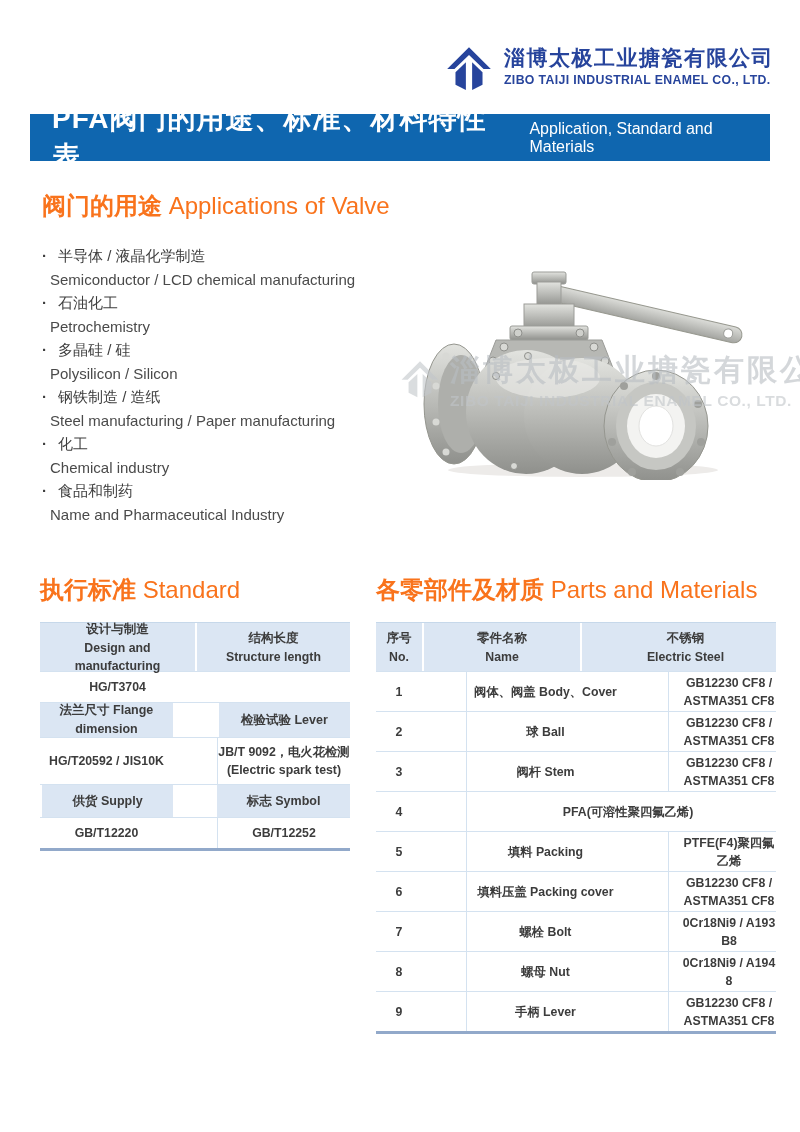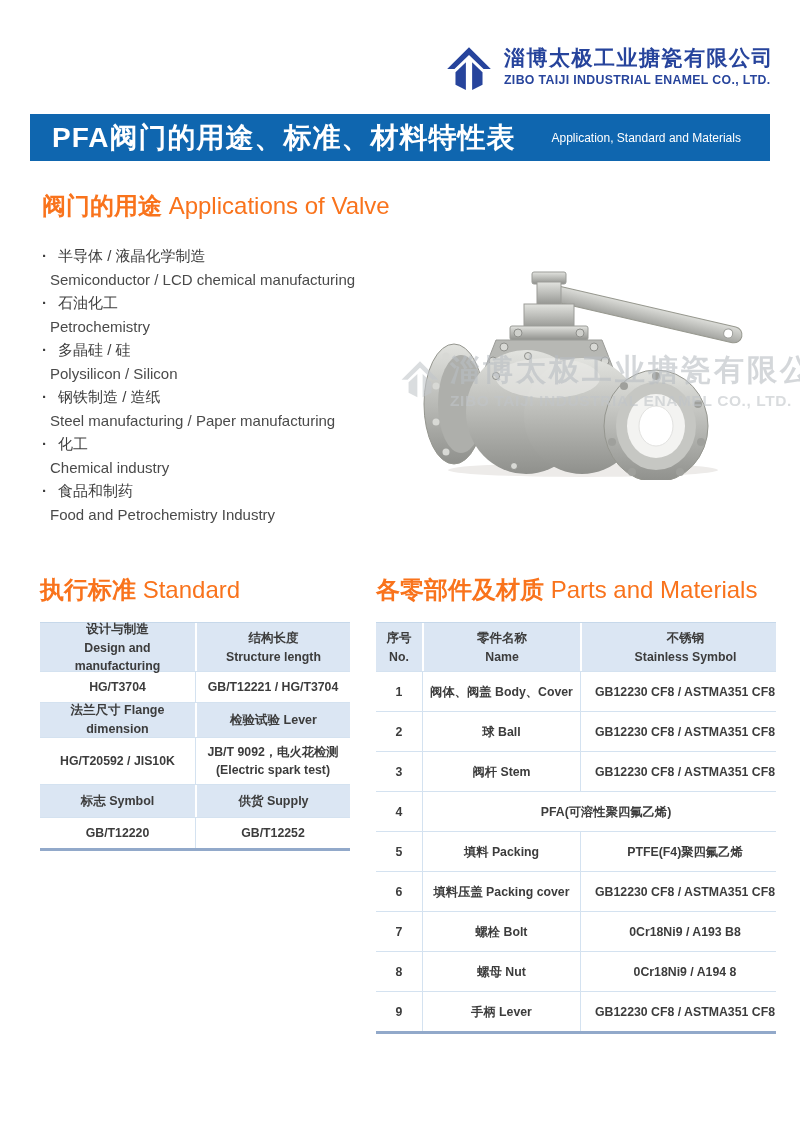--- a/index.html
+++ b/index.html
@@ -9,21 +9,21 @@
   
   .logo{position:absolute;top:40px;right:26px;display:flex;align-items:center;gap:9px;}
   .logo-text{display:flex;flex-direction:column;}
   .logo-cn{font-size:21px;font-weight:700;color:#27449c;letter-spacing:1.5px;line-height:24px;}
   .logo-en{font-size:12.3px;font-weight:700;color:#27449c;letter-spacing:.35px;margin-top:3px;}
 
   
   .banner{position:absolute;left:30px;top:114px;width:740px;height:47px;background:#0f66af;
           display:flex;align-items:center;color:#ffffff;}
   .banner-cn{font-size:28px;font-weight:700;margin-left:22px;letter-spacing:1px;}
-  .banner-en{font-size:12px;font-weight:400;margin-left:36px;}
+  .banner-en{font-size:16px;font-weight:400;margin-left:36px;}
 
   
   .sec-heading{font-size:24px;color:#f9731c;white-space:nowrap;}
   .sec-heading .hcn{font-weight:700;}
   .sec-heading .hen{font-weight:400;}
 
   
   .apps{position:absolute;left:42px;top:190px;width:352px;}
   .apps-list{margin-top:22px;}
   .app-item{margin-bottom:0;}
@@ -37,21 +37,21 @@
   .watermark{position:absolute;left:0px;top:106px;display:flex;align-items:flex-start;gap:8px;opacity:.6;pointer-events:none;}
   .wm-textcol{display:flex;flex-direction:column;}
   .wm-cn{font-size:30px;font-weight:700;color:#b9bec3;letter-spacing:3px;white-space:nowrap;line-height:36px;}
   .wm-en{font-size:15.5px;font-weight:700;color:#c1c5c9;letter-spacing:.6px;white-space:nowrap;margin-top:4px;}
 
   
   .standard{position:absolute;left:40px;top:574px;width:310px;}
   .parts{position:absolute;left:376px;top:574px;width:400px;}
   .tbl{margin-top:16px;border-top:1px solid #c6d8ea;border-bottom:3px solid #92a9ca;}
   .trow{display:flex;}
-  .trow + .trow{border-top:1px solid #d4e2f0;}
+  .trow + .trow{border-top:1px solid #d4e2f0;gap:44px;}
   .tcell{display:flex;flex-direction:column;align-items:center;justify-content:center;text-align:center;box-sizing:border-box;}
   .blue{background:#dbe6f3;}
   .vw{border-left:2px solid #ffffff;}
   .vl{border-left:1px solid #d4e2f0;}
   .w50{width:50%;}
   .h48{height:48px;}.h30{height:30px;}.h34{height:34px;}.h46{height:46px;}.h32{height:32px;}.h39{height:39px;}
   .cnl{font-size:12.5px;font-weight:700;color:#3c3c3c;line-height:19px;}
   .enl{font-size:12.3px;font-weight:700;color:#3c3c3c;line-height:18px;}
   .val{font-size:12.3px;font-weight:700;color:#3c3c3c;line-height:18px;}
   .c-no{width:46px;}
@@ -118,21 +118,21 @@
             <span class="bullet">·</span>
             <span>化工</span>
           </div>
         <div class="app-en">Chemical industry</div>
       </div>
       <div class="app-item">
         <div class="app-cn">
             <span class="bullet">·</span>
             <span>食品和制药</span>
           </div>
-        <div class="app-en">Food and Petrochemistry Industry</div>
+        <div class="app-en">Name and Pharmaceutical Industry</div>
       </div>
     </div>
   </div>
 
   <div class="figure">
     <svg class="valve" width="396" height="234" viewBox="0 0 396 234">
       <defs>
         <linearGradient id="mg" x1="0" y1="0" x2="0" y2="1">
           <stop offset="0" stop-color="#e2e3df"></stop>
             <stop offset=".5" stop-color="#b9bab6"></stop>
@@ -217,47 +217,44 @@
         </div>
         <div class="tcell blue w50 vw">
           <div class="cnl">结构长度</div>
           <div class="enl">Structure length</div>
         </div>
       </div>
       <div class="trow h30">
         <div class="tcell w50">
             <div class="val">HG/T3704</div>
           </div>
-        <div class="tcell w50 vl">
-            <div class="val">GB/T12221 / HG/T3704</div>
-          </div>
       </div>
       <div class="trow h34">
         <div class="tcell blue w50">
             <div class="cnl">法兰尺寸 Flange dimension</div>
           </div>
         <div class="tcell blue w50 vw">
             <div class="cnl">检验试验  Lever</div>
           </div>
       </div>
       <div class="trow h46">
         <div class="tcell w50">
             <div class="val">HG/T20592 / JIS10K</div>
           </div>
         <div class="tcell w50 vl">
           <div class="val">JB/T 9092，电火花检测</div>
           <div class="val">(Electric spark test)</div>
         </div>
       </div>
       <div class="trow h32">
+        <div class="tcell blue w50 vw">
+            <div class="cnl">供货 Supply</div>
+          </div>
         <div class="tcell blue w50">
             <div class="cnl">标志  Symbol</div>
-          </div>
-        <div class="tcell blue w50 vw">
-            <div class="cnl">供货 Supply</div>
           </div>
       </div>
       <div class="trow h30">
         <div class="tcell w50">
             <div class="val">GB/T12220</div>
           </div>
         <div class="tcell w50 vl">
             <div class="val">GB/T12252</div>
           </div>
       </div>
@@ -273,21 +270,21 @@
         <div class="tcell blue c-no">
           <div class="cnl">序号</div>
           <div class="enl">No.</div>
         </div>
         <div class="tcell blue c-name vw">
           <div class="cnl">零件名称</div>
           <div class="enl">Name</div>
         </div>
         <div class="tcell blue c-mat vw">
           <div class="cnl">不锈钢</div>
-          <div class="enl">Stainless Symbol</div>
+          <div class="enl">Electric Steel</div>
         </div>
       </div>
       <div class="trow h39">
         <div class="tcell c-no">
             <div class="val">1</div>
           </div>
         <div class="tcell c-name vl">
             <div class="val">阀体、阀盖  Body、Cover</div>
           </div>
         <div class="tcell c-mat vl">

